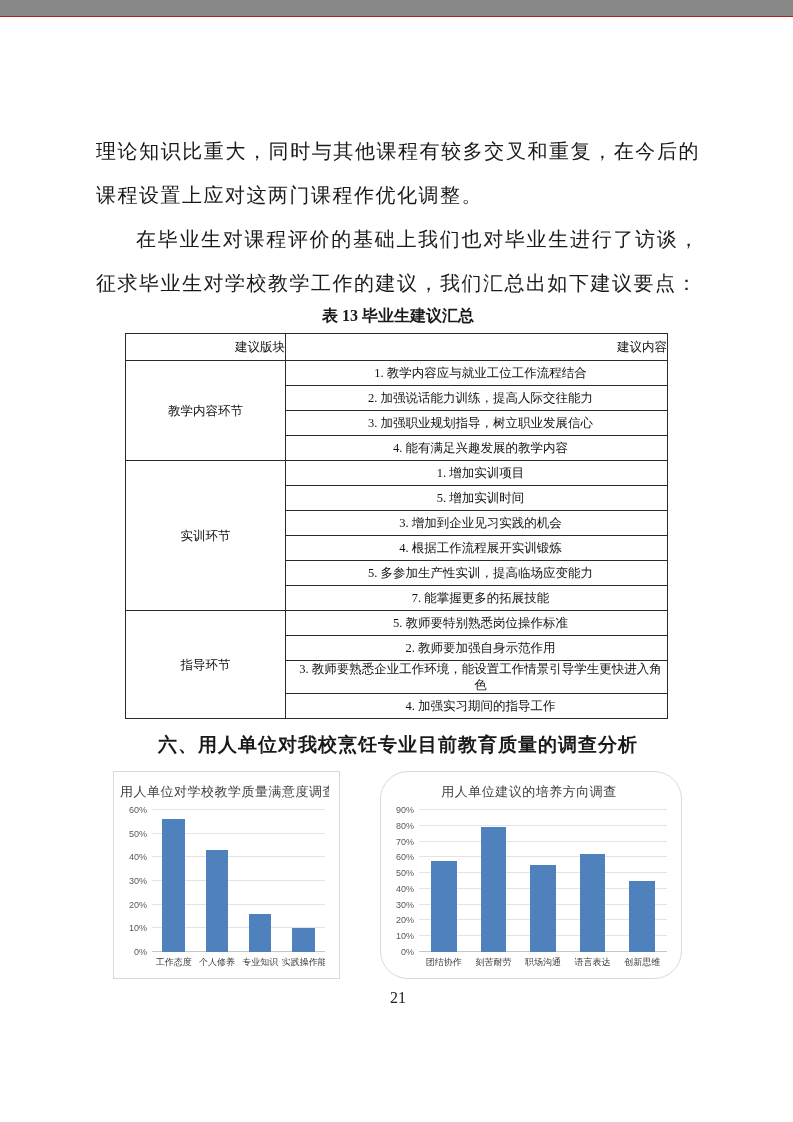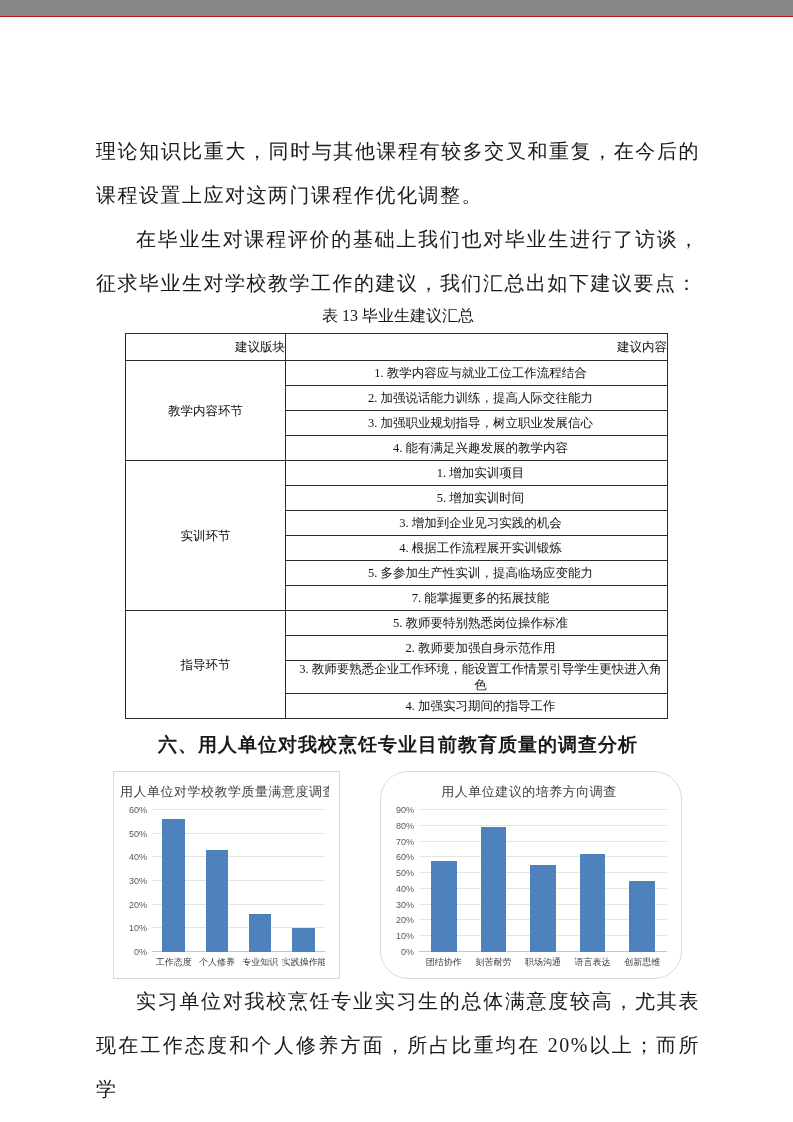--- a/index.html
+++ b/index.html
@@ -24,21 +24,21 @@
     text-align:justify;
     text-justify:inter-ideograph;
   }
   .body-text.indent { text-indent:2em; }
 
   
   .table-caption {
     width:604px;
     text-align:center;
     font-size:16px;
-    font-weight:normal;
+    font-weight:bold;
     line-height:22px;
     margin-top:0px;
   }
 
   
   table.suggestions {
     border-collapse:collapse;
     margin:6px 0 0 29px;
     width:542px;
     table-layout:fixed;
@@ -312,17 +312,16 @@
         <div class="x-labels">
           <div class="x-label">团结协作</div>
           <div class="x-label">刻苦耐劳</div>
           <div class="x-label">职场沟通</div>
           <div class="x-label">语言表达</div>
           <div class="x-label">创新思维</div>
         </div>
       </div>
   </div>
 
-  <p class="body-text indent">实习单位对我校烹饪专业实习生的总体满意度较高，尤其表现在工作态度和个人修养方面，所占比重均在 20%以上；而所学</p>
 
   <div class="page-number">21</div>
 
 </div>
 
 </body></html>

